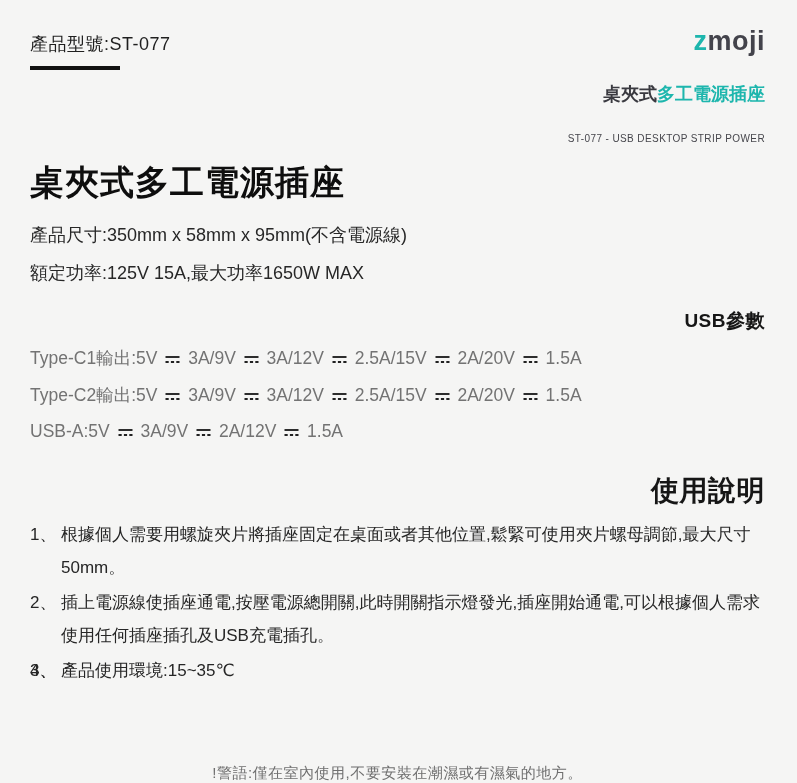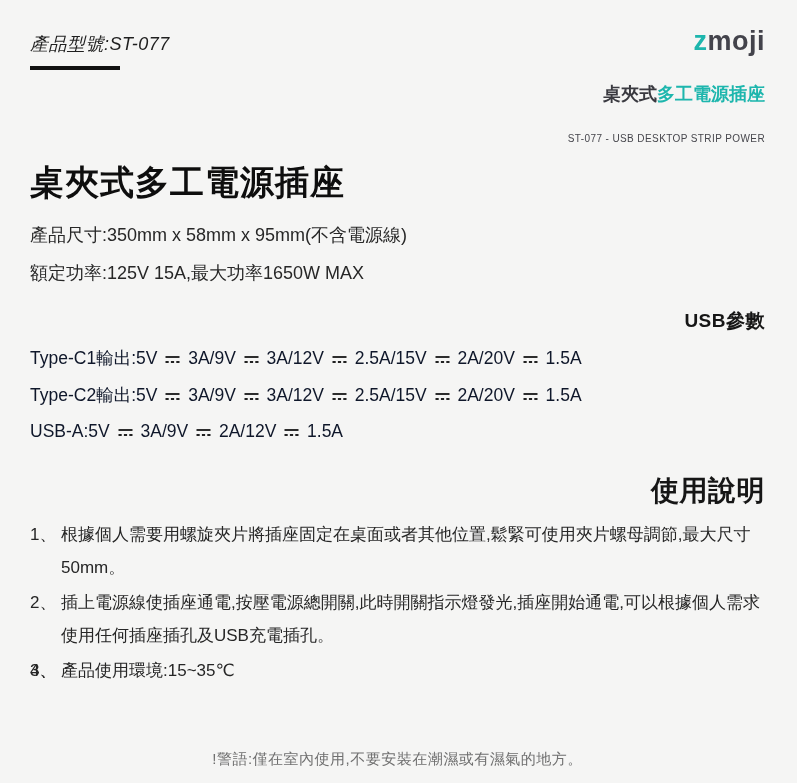--- a/index.html
+++ b/index.html
@@ -11,52 +11,52 @@
     overflow:hidden;
   }
   .page{
     box-sizing:border-box;
     width:797px;height:783px;
     padding:26px 32px 0 30px;
     display:flex;flex-direction:column;
   }
   
   .header{display:flex;justify-content:space-between;align-items:flex-start;}
-  .model-block{padding-top:6px;font-style:italic;}
+  .model-block{padding-top:6px;}
   .model-label{font-size:18px;color:#1f1f1f;letter-spacing:.5px;}
   .model-underline{width:90px;height:4px;background:#111;margin-top:10px;}
   .brand{display:flex;flex-direction:column;align-items:flex-end;line-height:1.15;gap:24px;}
   .brand-logo{font-size:27px;font-weight:bold;letter-spacing:.5px;color:#43434b;}
   .brand-logo .logo-z{color:#1db6ad;}
   .brand-sub{font-size:18px;font-weight:bold;margin-top:3px;}
   .brand-sub .sub-dark{color:#3a3a40;}
   .brand-sub .sub-teal{color:#1db6ad;}
   .brand-tagline{font-size:10px;color:#46464c;letter-spacing:.4px;margin-top:4px;}
   
   .main-title{
     font-size:34px;font-weight:bold;color:#0e0e0e;
     letter-spacing:1px;margin:16px 0 10px 0;
   }
   
   .spec-line{font-size:18px;color:#272727;line-height:38px;}
   
   .section-heading{font-size:19px;font-weight:bold;color:#161616;margin:16px 0 6px 0;letter-spacing:.5px;text-align:right;}
   .usage-heading{font-size:28px;margin-top:22px;margin-bottom:8px;}
   
-  .usb-line{font-size:17.5px;color:#0f172a;line-height:36.5px;white-space:nowrap;}
+  .usb-line{font-size:17.5px;color:#737373;line-height:36.5px;white-space:nowrap;}
   svg.dc{display:inline-block;vertical-align:-1px;margin:0 2px;}
   
   .usage-list{font-size:17px;color:#262626;line-height:33px;}
   .usage-item{position:relative;padding-left:31px;margin-bottom:2px;}
   .usage-num{position:absolute;left:0;top:0;}
   
   .spacer{flex:1;}
   .warning{
     font-size:15px;color:#6f6f6f;text-align:center;
-    padding-bottom:14px;letter-spacing:.5px;
+    letter-spacing:.5px;
   }
 </style>
 </head>
 <body>
 
 <div class="page">
 
   <div class="header">
     <div class="model-block">
       <div class="model-label">產品型號:ST-077</div>

